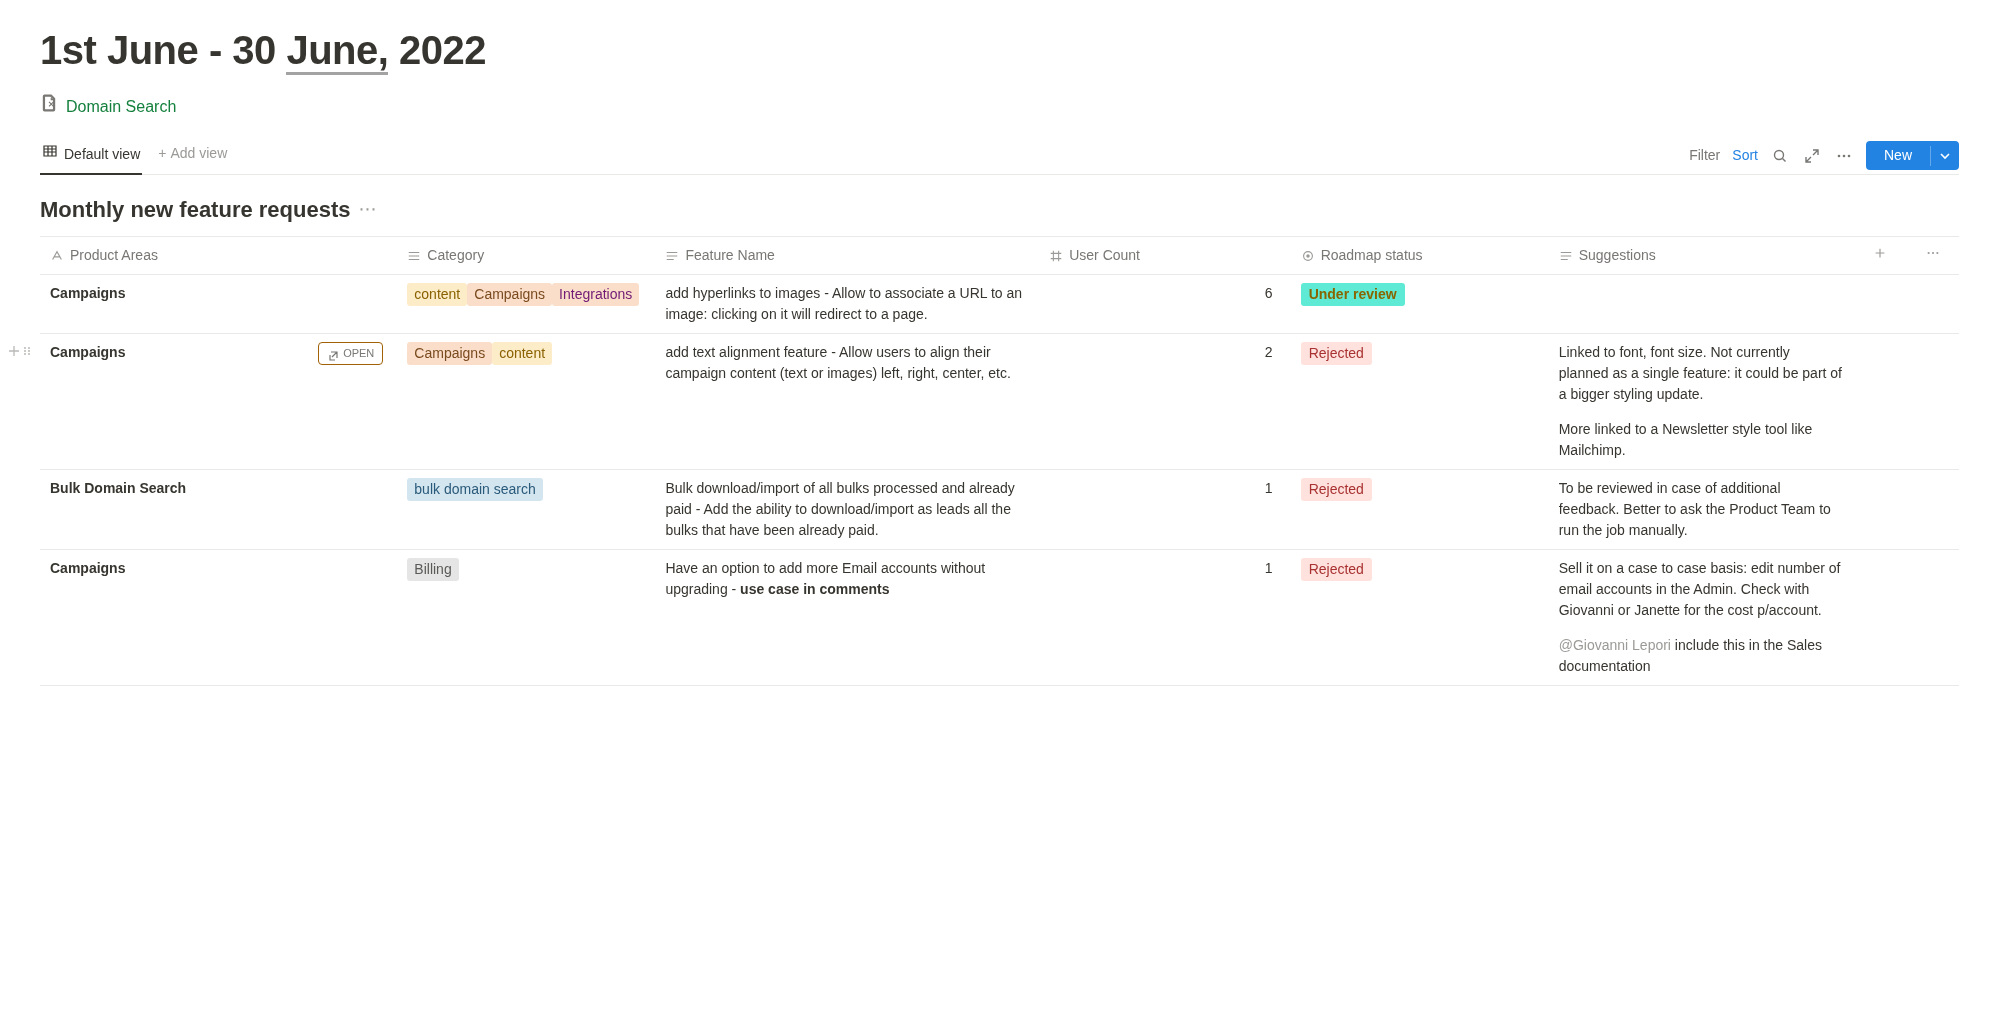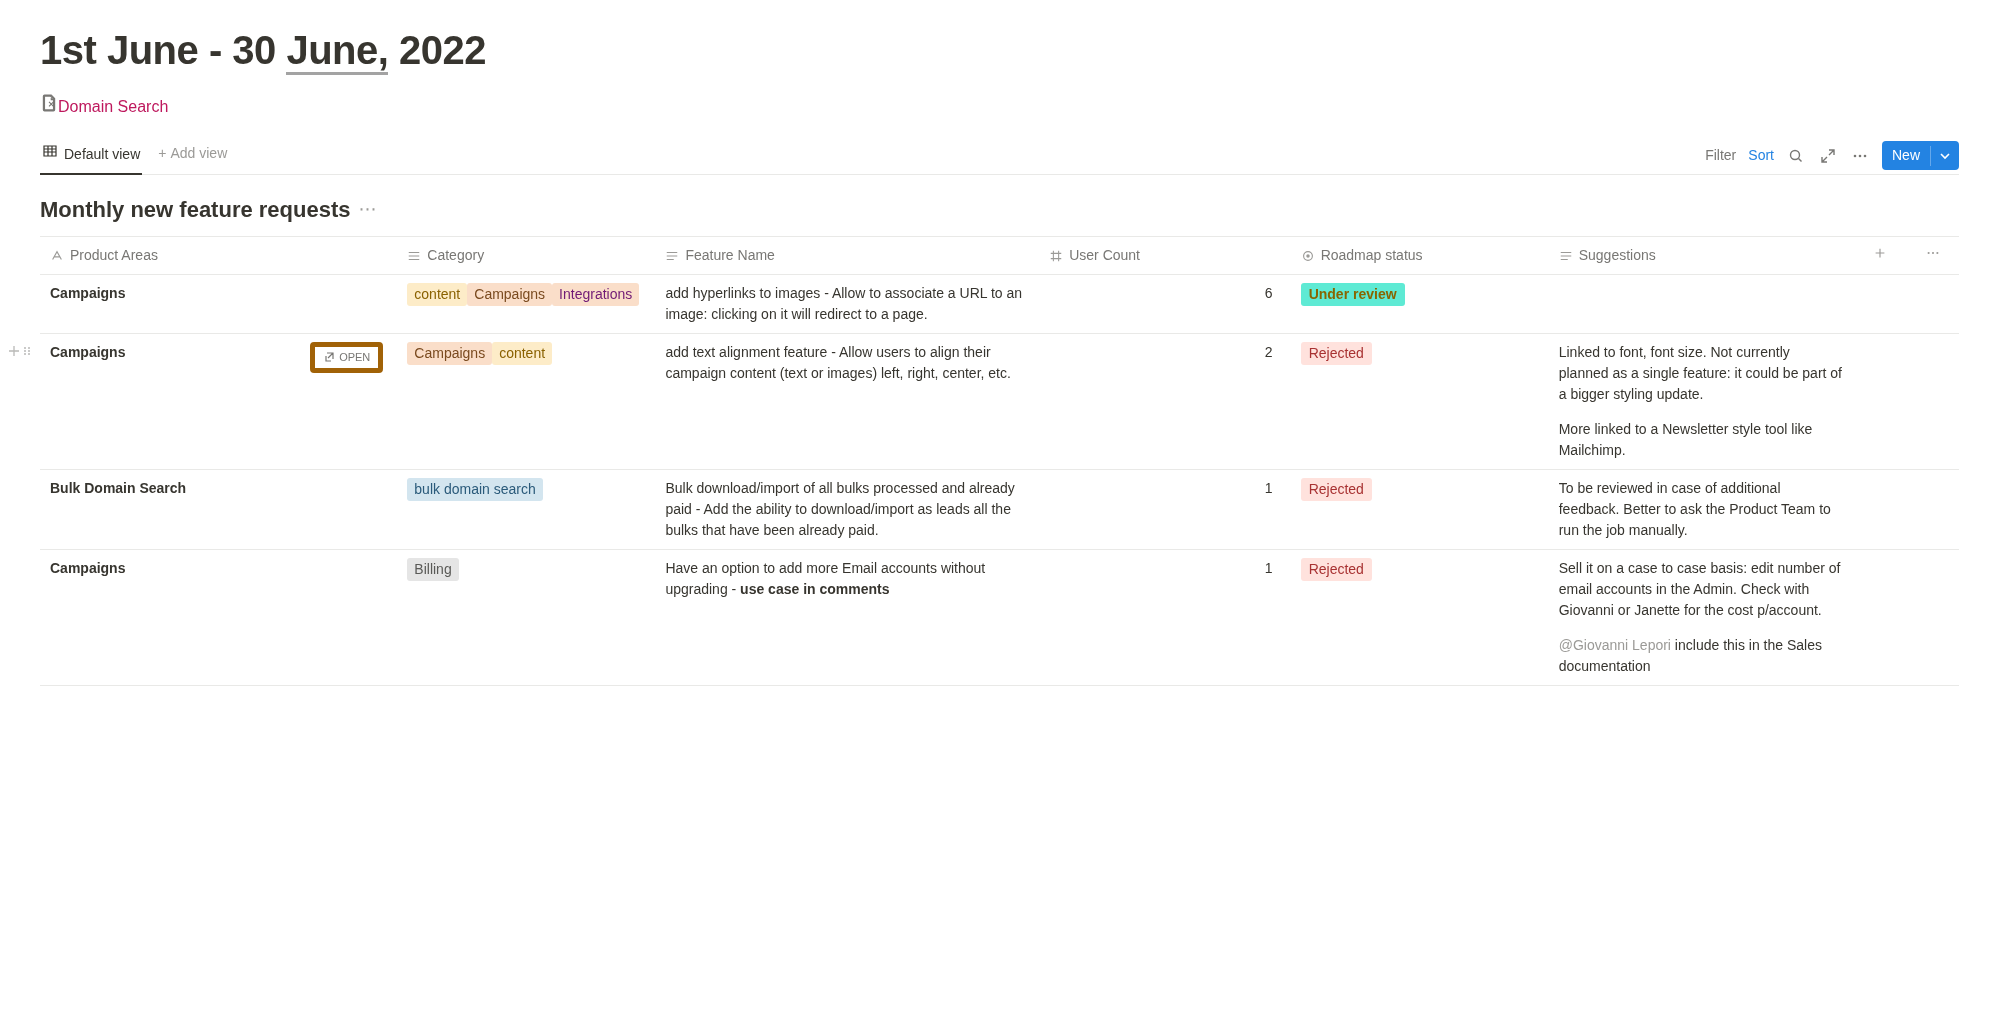--- a/index.html
+++ b/index.html
@@ -17,23 +17,23 @@
   margin-bottom: 14px;
   letter-spacing: -0.5px;
 }
 .page-title .underline-red {
   border-bottom: 3px solid #a3a3a3;
   padding-bottom: 0;
 }
 .linked-db {
   display: flex;
   align-items: center;
-  gap: 0;
+  gap: 8px;
   font-size: 16px;
-  color: #be185d;
+  color: #15803d;
   margin-bottom: 18px;
 }
 .linked-db svg { width: 18px; height: 18px; fill: #787774; }
 .views-bar {
   display: flex;
   align-items: center;
   justify-content: space-between;
   border-bottom: 1px solid #e9e9e7;
   position: relative;
 }
@@ -67,21 +67,21 @@
 .new-btn {
   display: flex;
   align-items: center;
   background: #2383e2;
   color: #fff;
   border-radius: 4px;
   font-size: 14px;
   cursor: pointer;
   overflow: hidden;
 }
-.new-btn .label { padding: 4px 10px; }
+.new-btn .label { padding: 4px 18px; }
 .new-btn .chev { padding: 4px 8px; border-left: 1px solid rgba(255,255,255,0.3); display: flex; align-items: center; }
 .new-btn svg { width: 12px; height: 12px; fill: #fff; }
 
 .db-title-row { display: flex; align-items: center; gap: 8px; margin-top: 18px; margin-bottom: 10px; }
 .db-title { font-size: 22px; font-weight: 700; }
 .db-title-menu { color: #9b9a97; cursor: pointer; font-size: 18px; letter-spacing: 2px; }
 
 .table { width: 100%; border-collapse: collapse; }
 .th-row { border-bottom: 1px solid #e9e9e7; border-top: 1px solid #e9e9e7; }
 .th, .td { padding: 8px 10px; vertical-align: top; font-size: 14px; }
@@ -94,23 +94,23 @@
 .col-count { width: 190px; }
 .col-status { width: 195px; }
 .col-suggestions { width: 230px; }
 .col-add { width: 40px; text-align: center; }
 .col-menu { width: 40px; text-align: center; }
 .tbody tr { border-bottom: 1px solid #e9e9e7; }
 .product-cell { display: flex; align-items: flex-start; justify-content: space-between; gap: 8px; padding-right: 4px; }
 .product-name { font-weight: 600; }
 .open-chip {
   display: inline-flex;
-  align-items: center;
+  align-items: flex-end;
   gap: 4px;
-  border: 5px solid #a16207;
+  border: 1px solid #a16207;
   border-radius: 4px;
   padding: 2px 8px;
   font-size: 11px;
   color: #787774;
   background: #fff;
 }
 .open-chip svg { width: 12px; height: 12px; fill: #787774; }
 .tags { display: flex; flex-wrap: wrap; }
 .tag { display: inline-block; padding: 1px 7px; border-radius: 3px; font-size: 14px; white-space: nowrap; }
 .tag-content { background: #fdecc8; color: #8a6100; }

